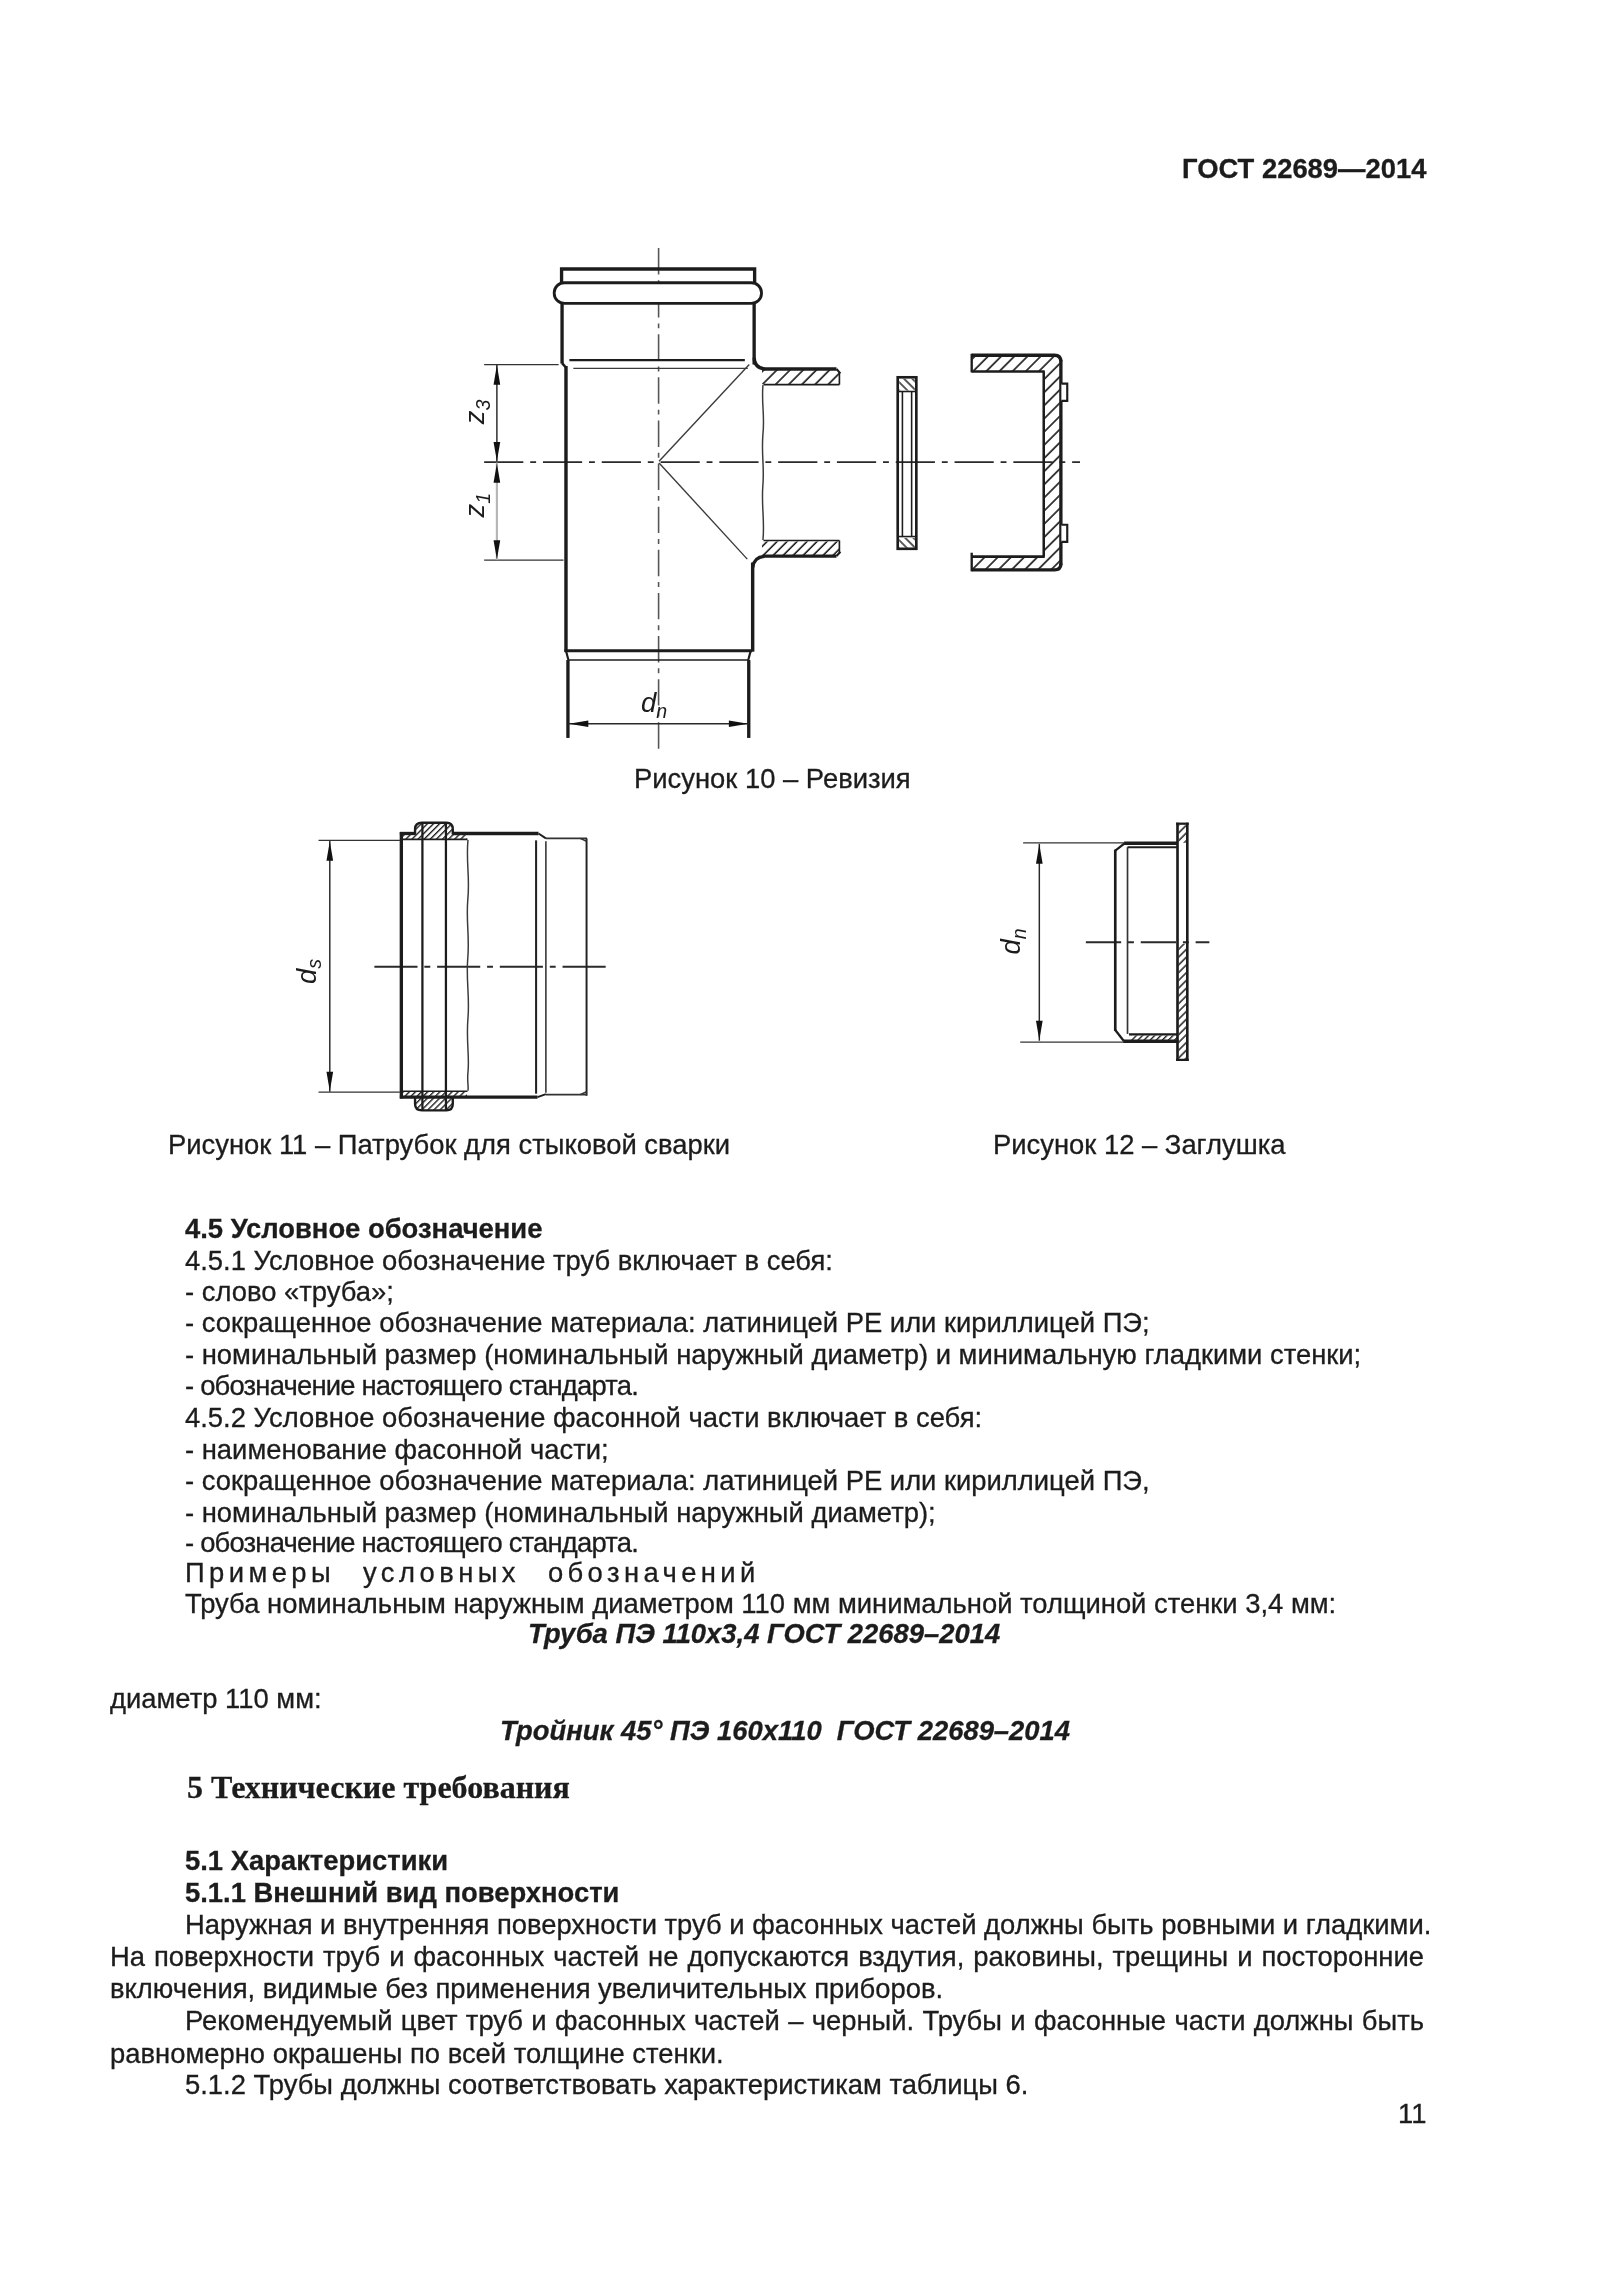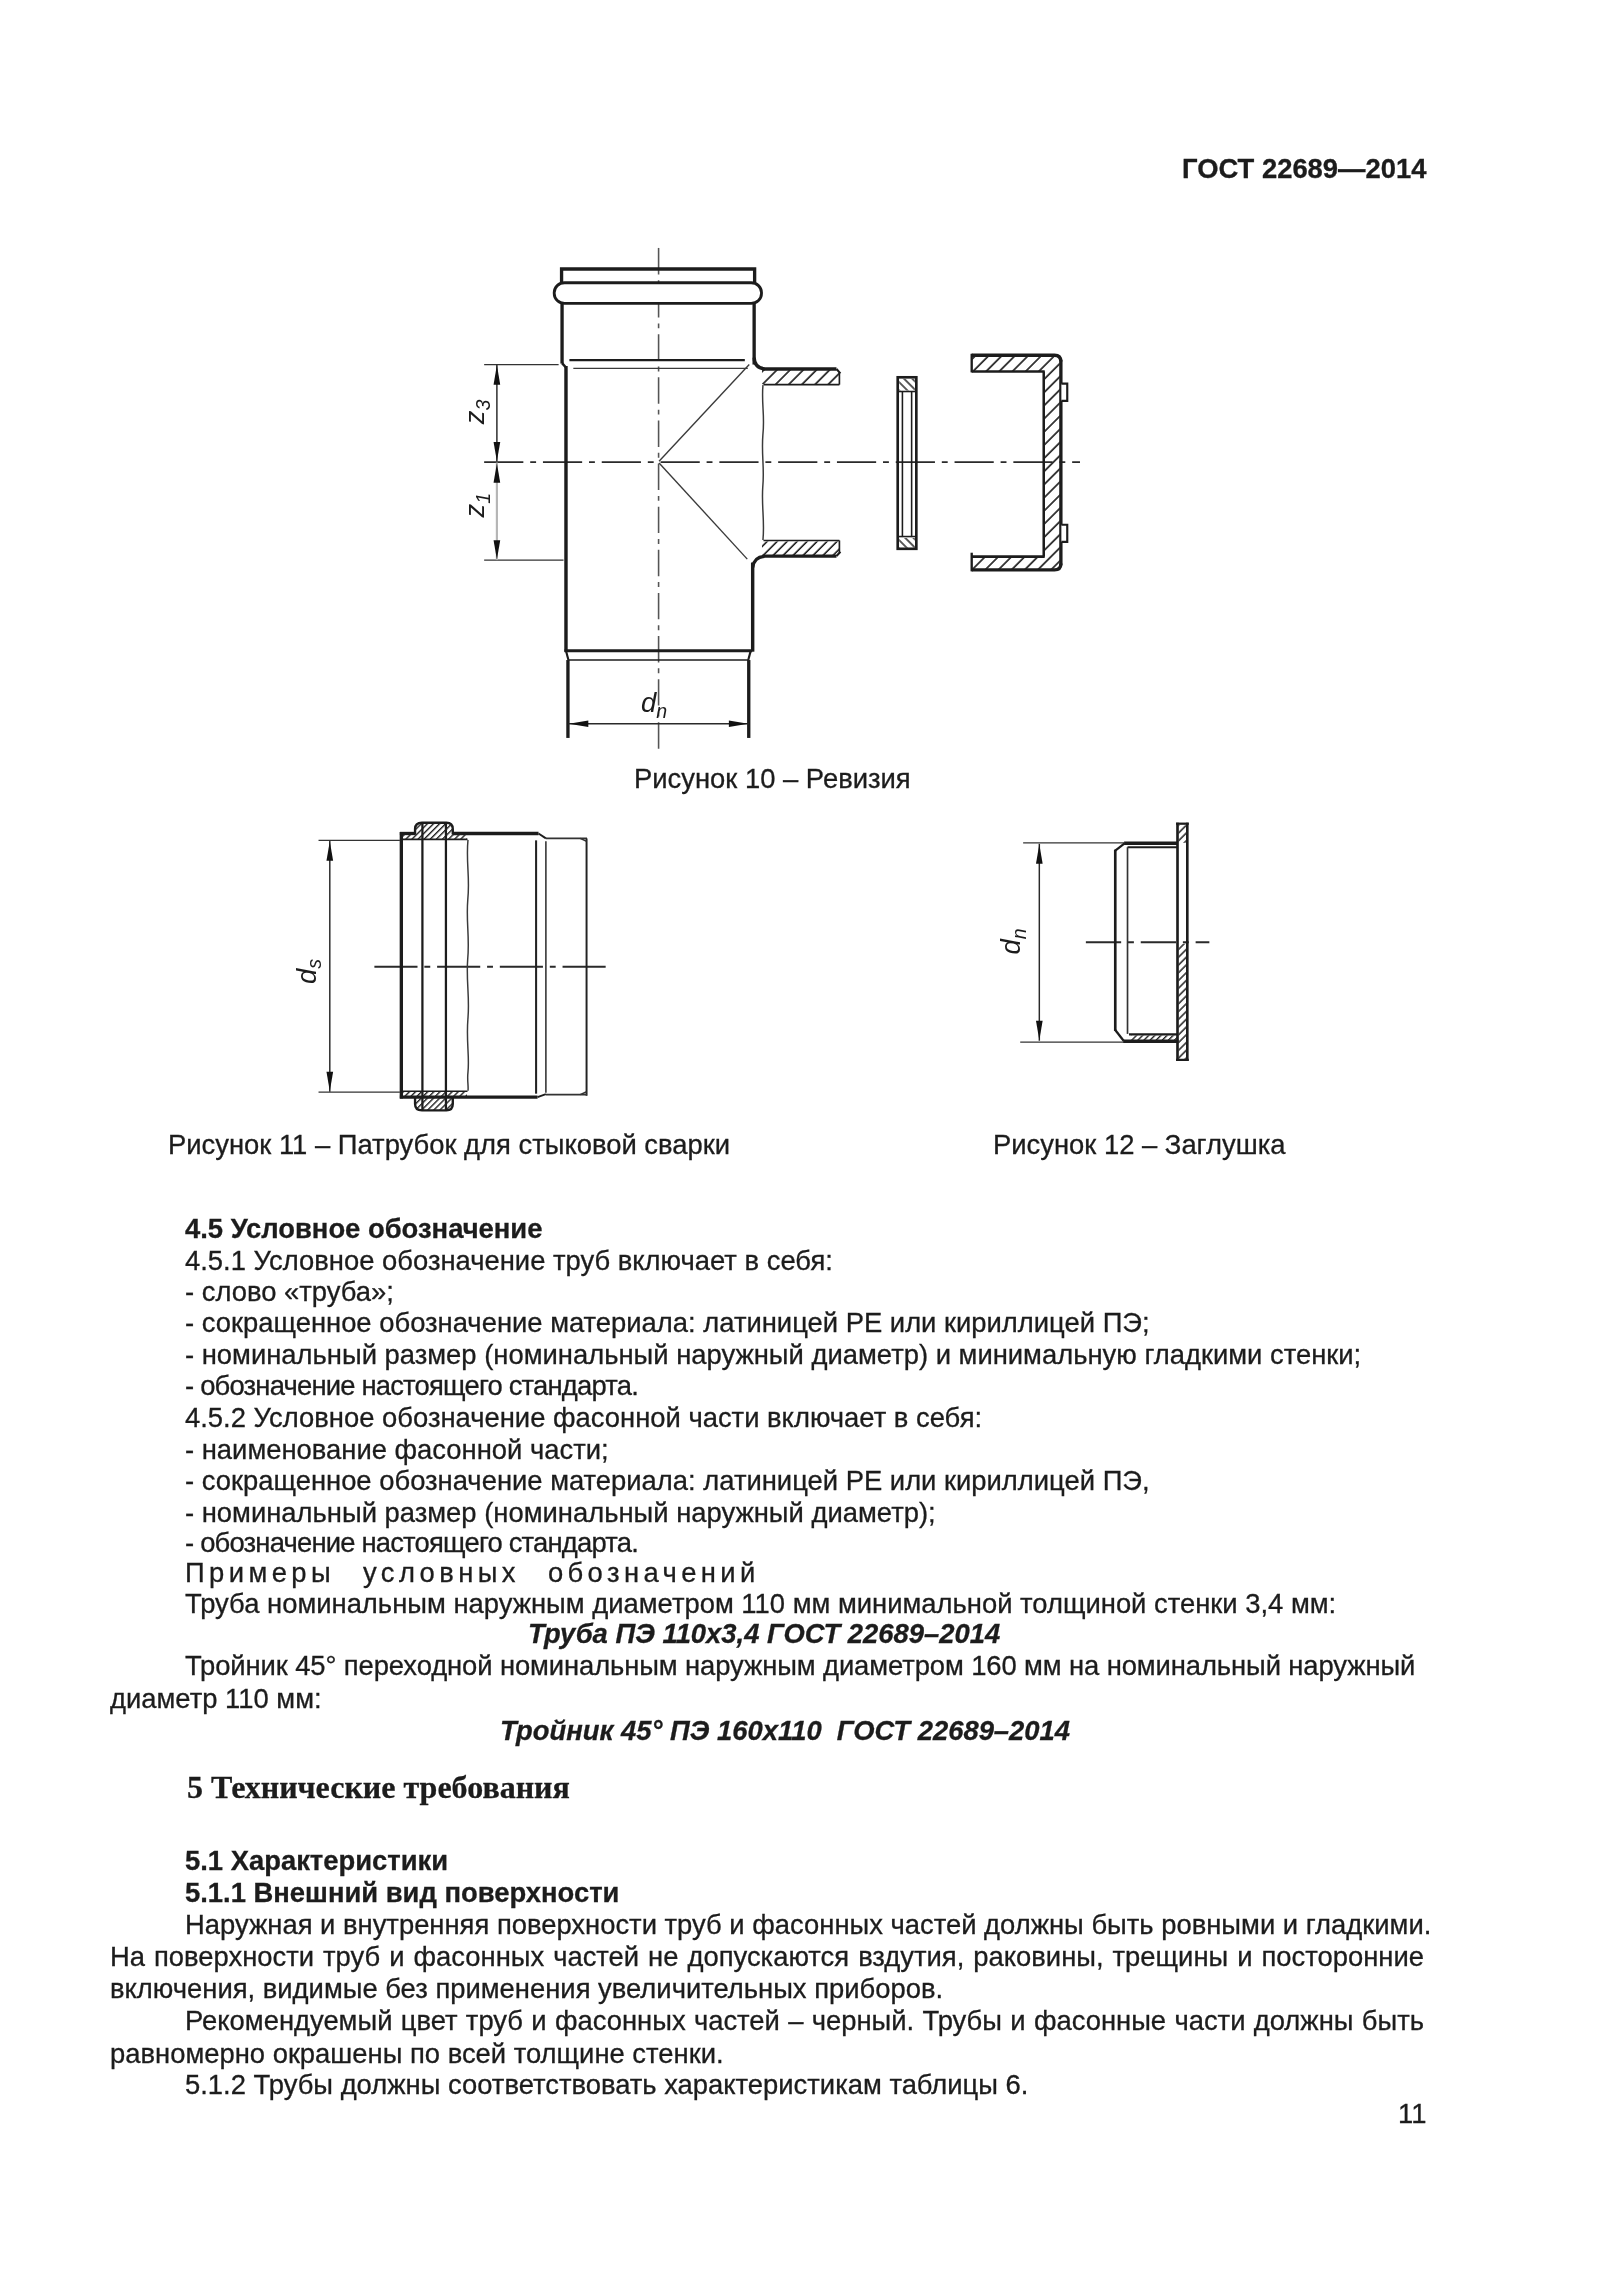--- a/index.html
+++ b/index.html
@@ -310,21 +310,20 @@
 <div class="t" style="left:185px;top:1499px;">- номинальный размер (номинальный наружный диаметр);</div>
 
 <div class="t" style="left:185px;top:1529px;letter-spacing:-0.8px;">- обозначение настоящего стандарта.</div>
 
 <div class="t" style="left:185px;top:1559px;letter-spacing:4.4px;word-spacing:16px;">Примеры условных обозначений</div>
 
 <div class="t" style="left:185px;top:1590px;">Труба номинальным наружным диаметром 110 мм минимальной толщиной стенки 3,4 мм:</div>
 
 <div class="t bi" style="left:528px;top:1620px;">Труба ПЭ 110х3,4 ГОСТ 22689–2014</div>
 
-<div class="t" style="left:185px;top:1652px;letter-spacing:-0.1px;">Тройник 45° переходной номинальным наружным диаметром 160 мм на номинальный наружный</div>
 
 <div class="t" style="left:110px;top:1685px;">диаметр 110 мм:</div>
 
 <div class="t bi" style="left:500px;top:1717px;">Тройник 45° ПЭ 160х110  ГОСТ 22689–2014</div>
 
 <div class="t b" style="left:187px;top:1774px;font-size:32px;font-family:Liberation Serif, serif;">5 Технические требования</div>
 
 <div class="t b" style="left:185px;top:1847px;">5.1 Характеристики</div>
 
 <div class="t b" style="left:185px;top:1879px;">5.1.1 Внешний вид поверхности</div>

